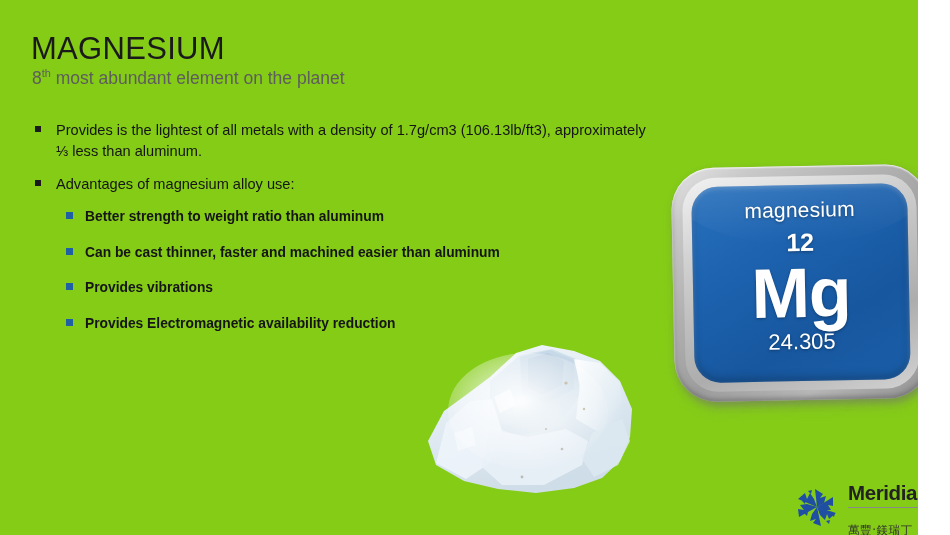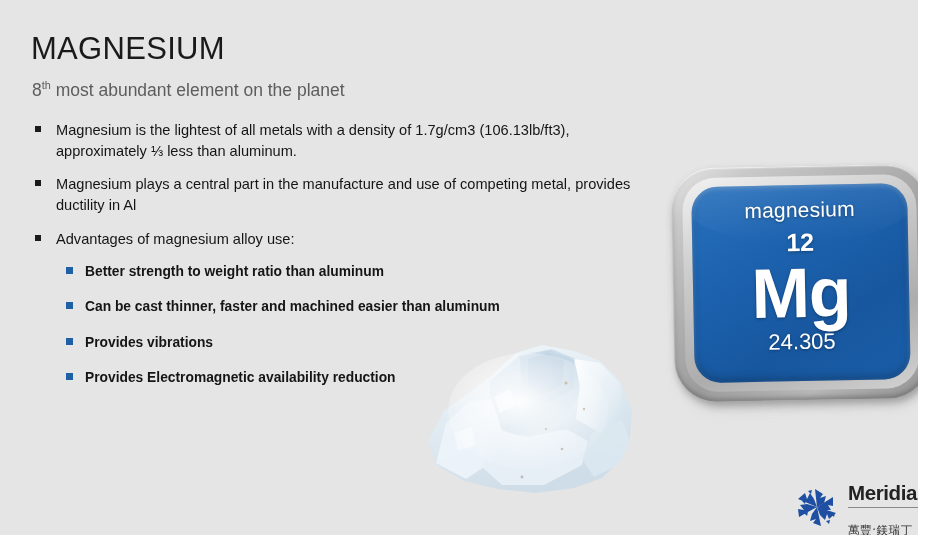--- a/index.html
+++ b/index.html
@@ -8,42 +8,42 @@
     width: 950px;
     height: 535px;
     overflow: hidden;
     background: #ffffff;
   }
 
   .slide {
     position: relative;
     width: 918px;
     height: 535px;
-    background: #e5e5e5;
+    background: #84cc16;
     font-family: "Liberation Sans", sans-serif;
     overflow: hidden;
   }
 
   
   .title {
     position: absolute;
     left: 31px;
     top: 32px;
     font-size: 31px;
     font-weight: 400;
     letter-spacing: 0.3px;
     color: #1a1a1a;
     line-height: 1.1;
     white-space: nowrap;
   }
 
   .subtitle {
     position: absolute;
     left: 32px;
-    top: 80px;
+    top: 68px;
     font-size: 17.5px;
     font-weight: 400;
     color: #5d5d5d;
     line-height: 1.2;
     white-space: nowrap;
   }
   .subtitle sup {
     font-size: 0.62em;
     vertical-align: super;
     line-height: 0;
@@ -253,27 +253,23 @@
 <div class="slide">
 
   <div class="title">MAGNESIUM</div>
 
   <div class="subtitle"><span>8</span><sup>th</sup><span> most abundant element on the planet</span></div>
 
   <div class="bullets">
 
     <div class="bullet-l1">
       <span class="marker"></span>
-      <span>Magnesium is the lightest of all metals with a density of 1.7g/cm3 (106.13lb/ft3), approximately ⅓ less than aluminum.</span>
-    </div>
-
-    <div class="bullet-l1">
-      <span class="marker"></span>
-      <span>Magnesium plays a central part in the manufacture and use of competing metal, provides ductility in Al</span>
-    </div>
+      <span>Provides is the lightest of all metals with a density of 1.7g/cm3 (106.13lb/ft3), approximately ⅓ less than aluminum.</span>
+    </div>
+
 
     <div class="bullet-l1">
       <span class="marker"></span>
       <span> Advantages of magnesium alloy use:</span>
     </div>
 
     <div class="sub-list">
       <div class="bullet-l2">
         <span class="marker"></span>
         <span>Better strength to weight ratio than aluminum</span>

